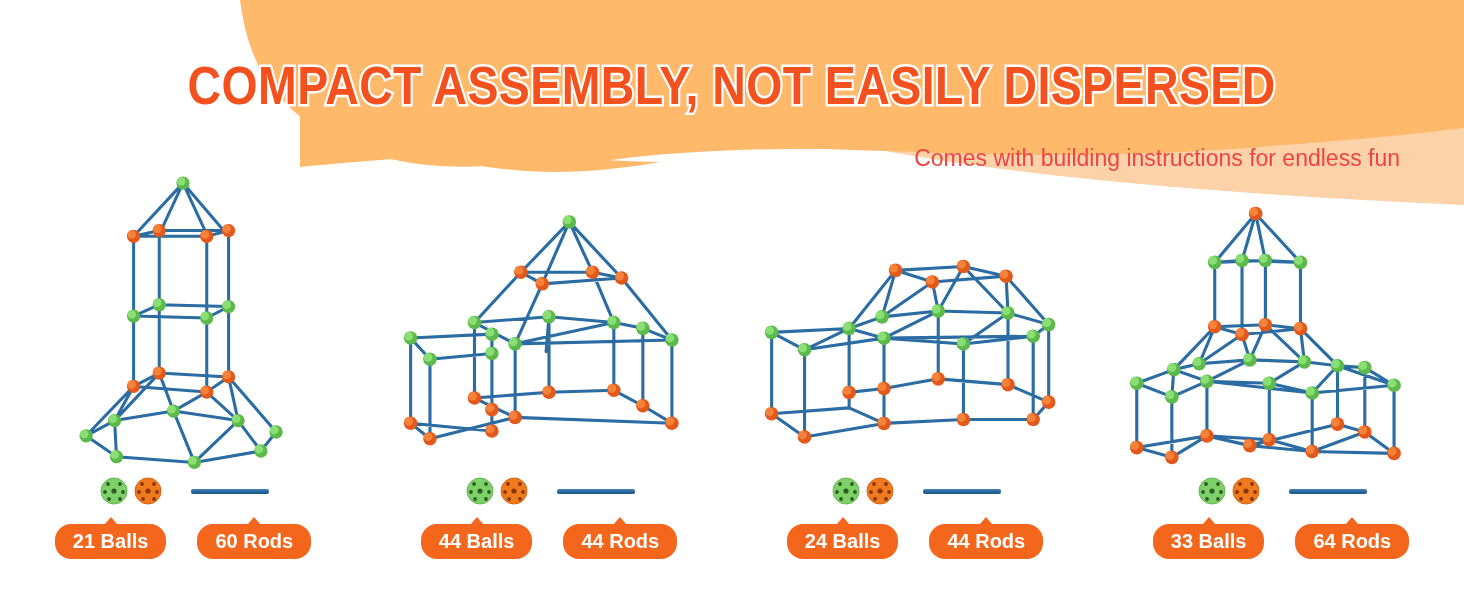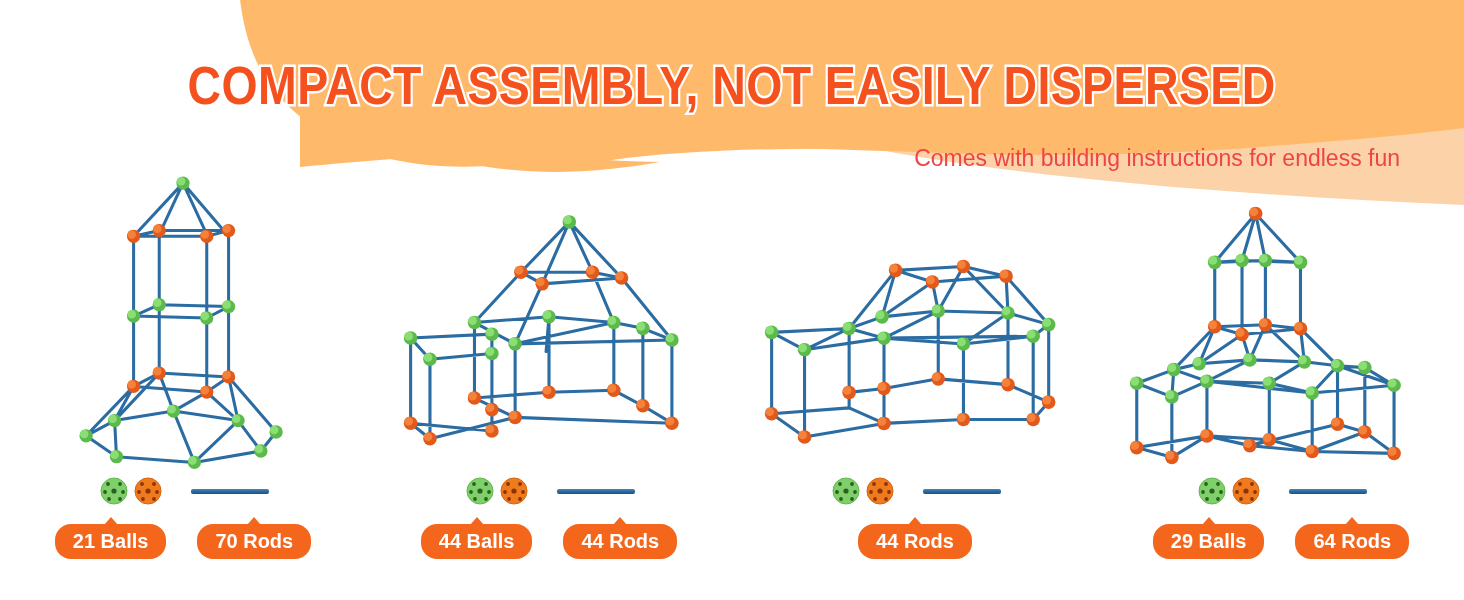--- a/index.html
+++ b/index.html
@@ -482,21 +482,21 @@
           <circle cx="23" cy="10" r="1.9" fill="#8a3405"></circle>
           <circle cx="8" cy="18" r="1.9" fill="#8a3405"></circle>
           <circle cx="26" cy="18" r="1.9" fill="#8a3405"></circle>
           <circle cx="12" cy="25" r="1.9" fill="#8a3405"></circle>
           <circle cx="23" cy="25" r="1.9" fill="#8a3405"></circle>
         </svg>
         <div class="rod-sample"></div>
       </div>
       <div class="legend-pills">
         <div class="pill">21 Balls</div>
-        <div class="pill">70 Rods</div>
+        <div class="pill">60 Rods</div>
       </div>
     </div>
 
     <div class="legend-cell">
       <div class="legend-icons">
         <svg class="ball" width="34" height="34" viewBox="0 0 34 34">
           <circle cx="17" cy="17" r="13" fill="#7DD168"></circle>
           <circle cx="17" cy="17" r="13" fill="none" stroke="#63B851" stroke-width="1"></circle>
           <circle cx="17" cy="17" r="2.6" fill="#2f5c25"></circle>
           <circle cx="11" cy="10" r="1.9" fill="#2f5c25"></circle>
@@ -545,20 +545,21 @@
           <circle cx="11" cy="10" r="1.9" fill="#8a3405"></circle>
           <circle cx="23" cy="10" r="1.9" fill="#8a3405"></circle>
           <circle cx="8" cy="18" r="1.9" fill="#8a3405"></circle>
           <circle cx="26" cy="18" r="1.9" fill="#8a3405"></circle>
           <circle cx="12" cy="25" r="1.9" fill="#8a3405"></circle>
           <circle cx="23" cy="25" r="1.9" fill="#8a3405"></circle>
         </svg>
         <div class="rod-sample"></div>
       </div>
       <div class="legend-pills">
+        <div class="pill">24 Balls</div>
         <div class="pill">44 Rods</div>
       </div>
     </div>
 
     <div class="legend-cell">
       <div class="legend-icons">
         <svg class="ball" width="34" height="34" viewBox="0 0 34 34">
           <circle cx="17" cy="17" r="13" fill="#7DD168"></circle>
           <circle cx="17" cy="17" r="13" fill="none" stroke="#63B851" stroke-width="1"></circle>
           <circle cx="17" cy="17" r="2.6" fill="#2f5c25"></circle>
@@ -576,19 +577,19 @@
           <circle cx="11" cy="10" r="1.9" fill="#8a3405"></circle>
           <circle cx="23" cy="10" r="1.9" fill="#8a3405"></circle>
           <circle cx="8" cy="18" r="1.9" fill="#8a3405"></circle>
           <circle cx="26" cy="18" r="1.9" fill="#8a3405"></circle>
           <circle cx="12" cy="25" r="1.9" fill="#8a3405"></circle>
           <circle cx="23" cy="25" r="1.9" fill="#8a3405"></circle>
         </svg>
         <div class="rod-sample"></div>
       </div>
       <div class="legend-pills">
-        <div class="pill">29 Balls</div>
+        <div class="pill">33 Balls</div>
         <div class="pill">64 Rods</div>
       </div>
     </div>
 
   </div>
 </div>
 
 </body></html>

